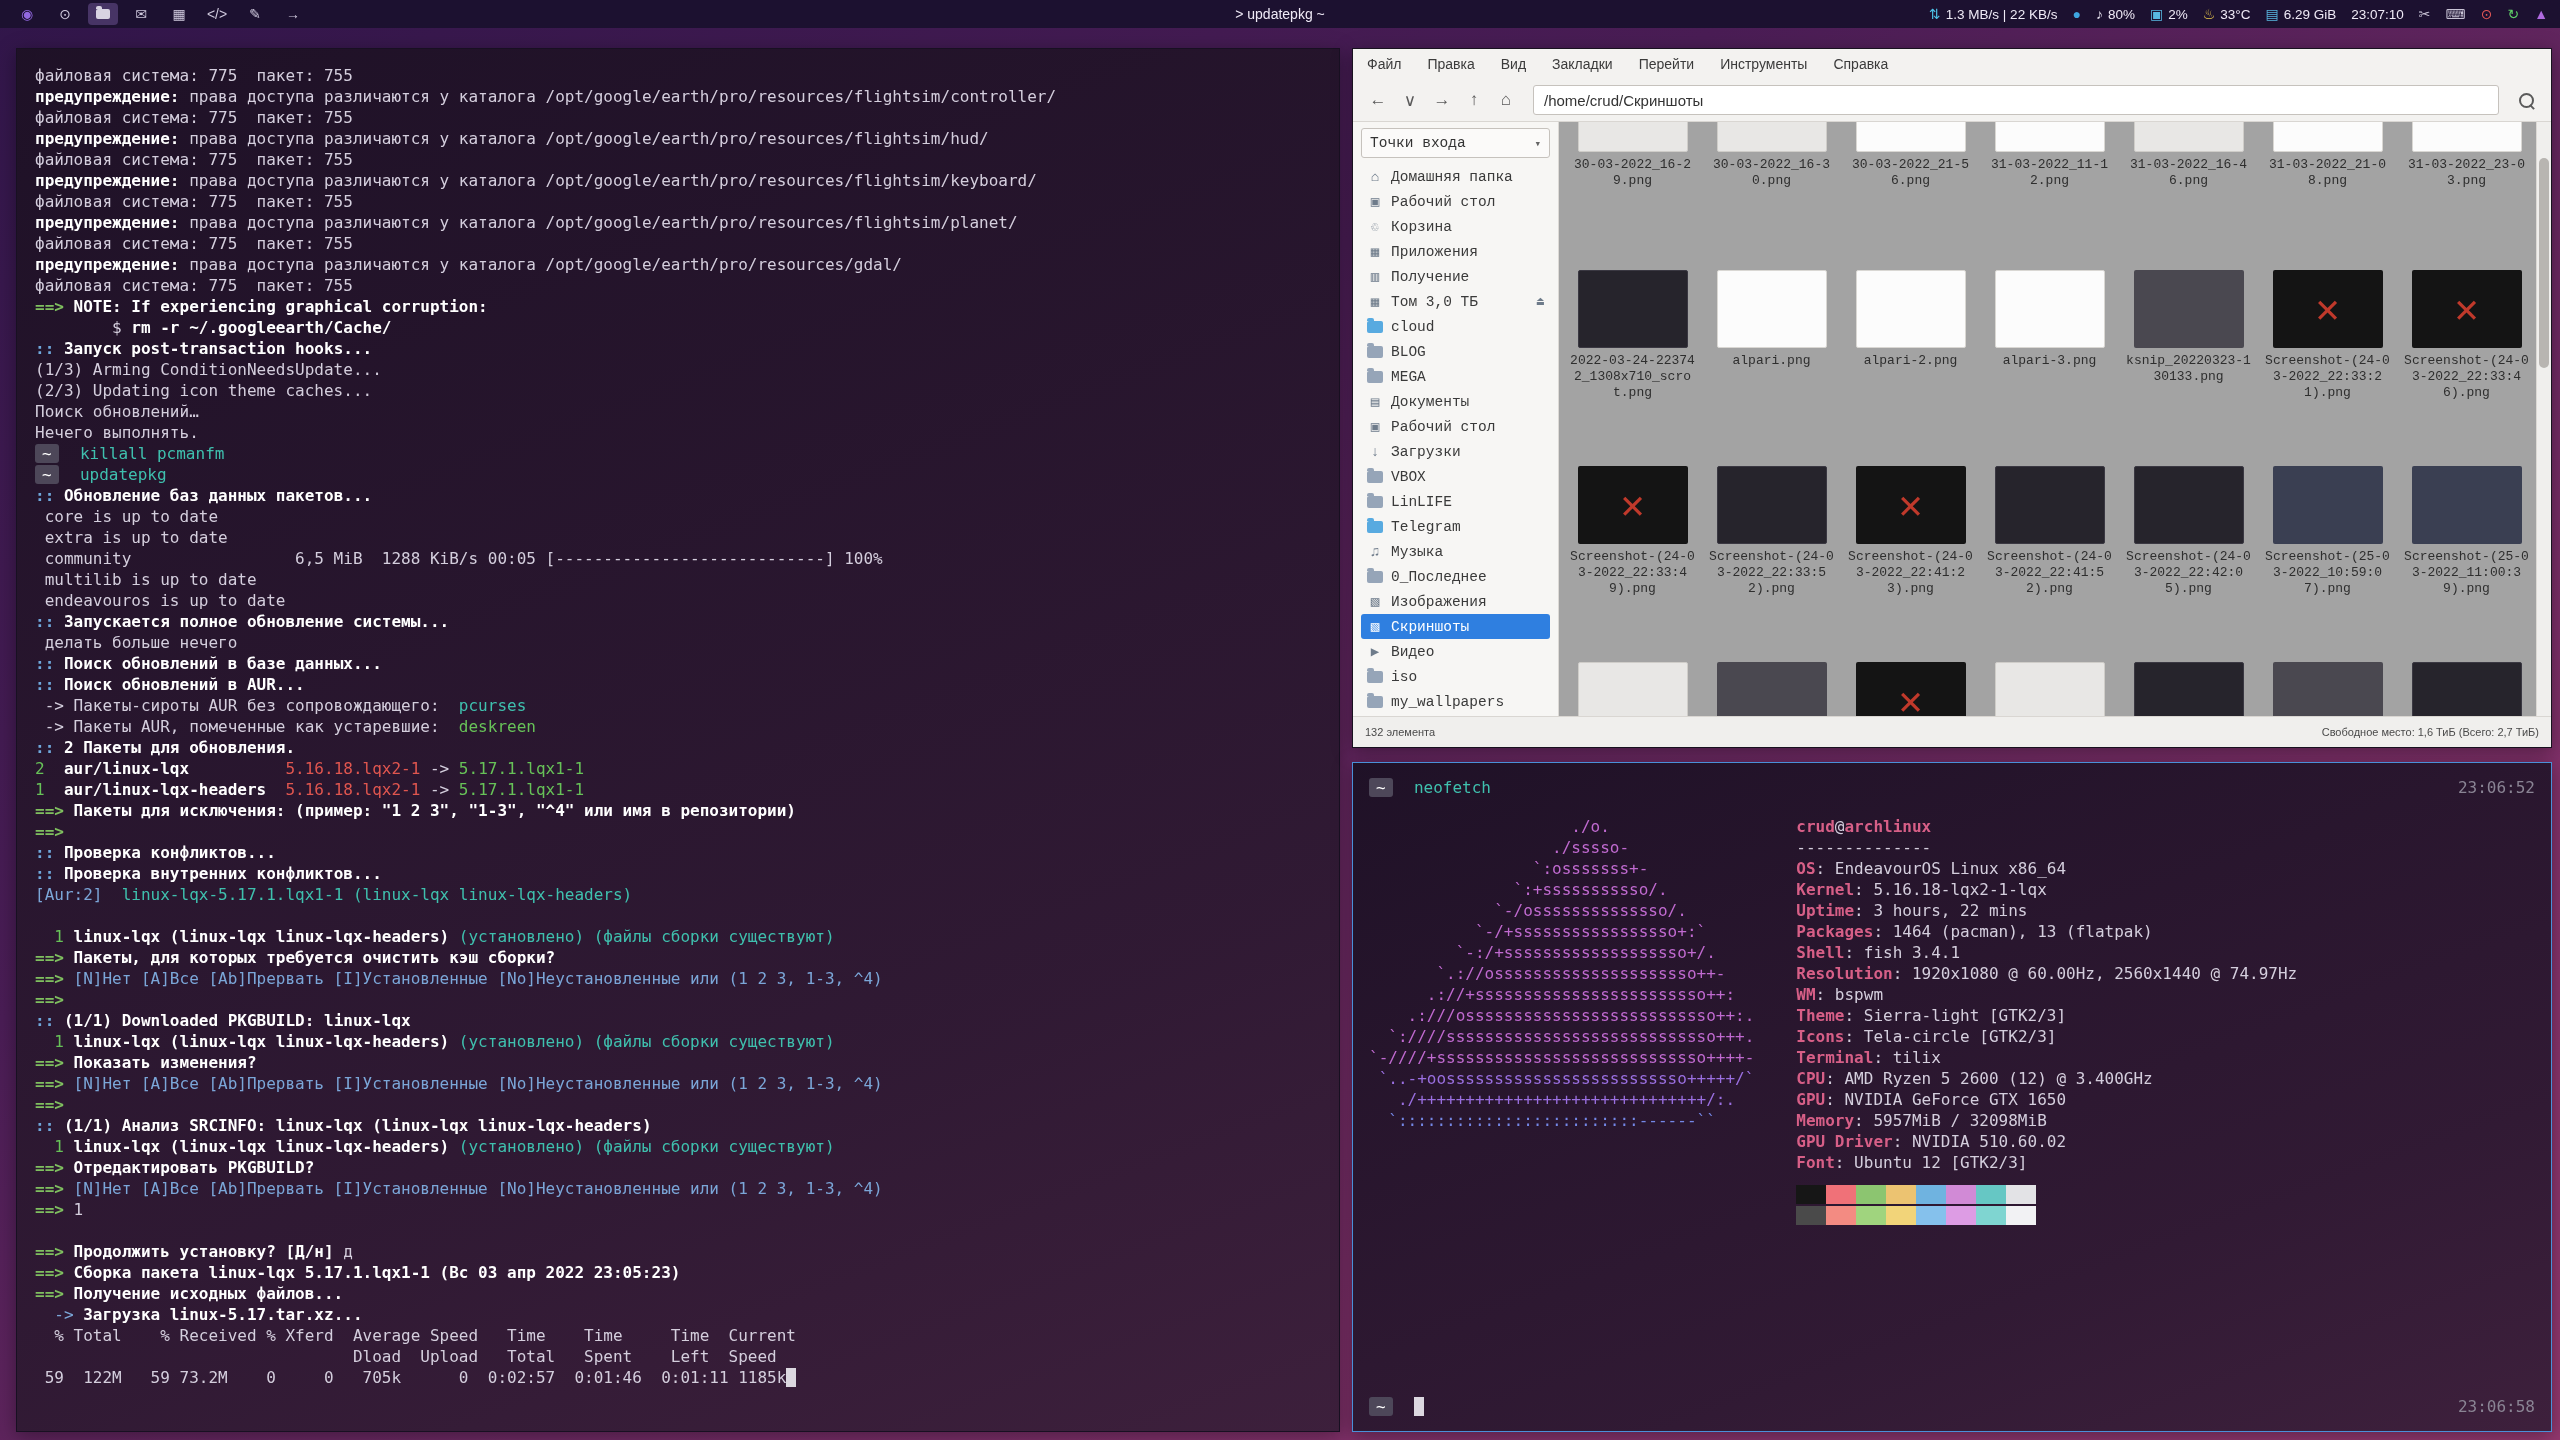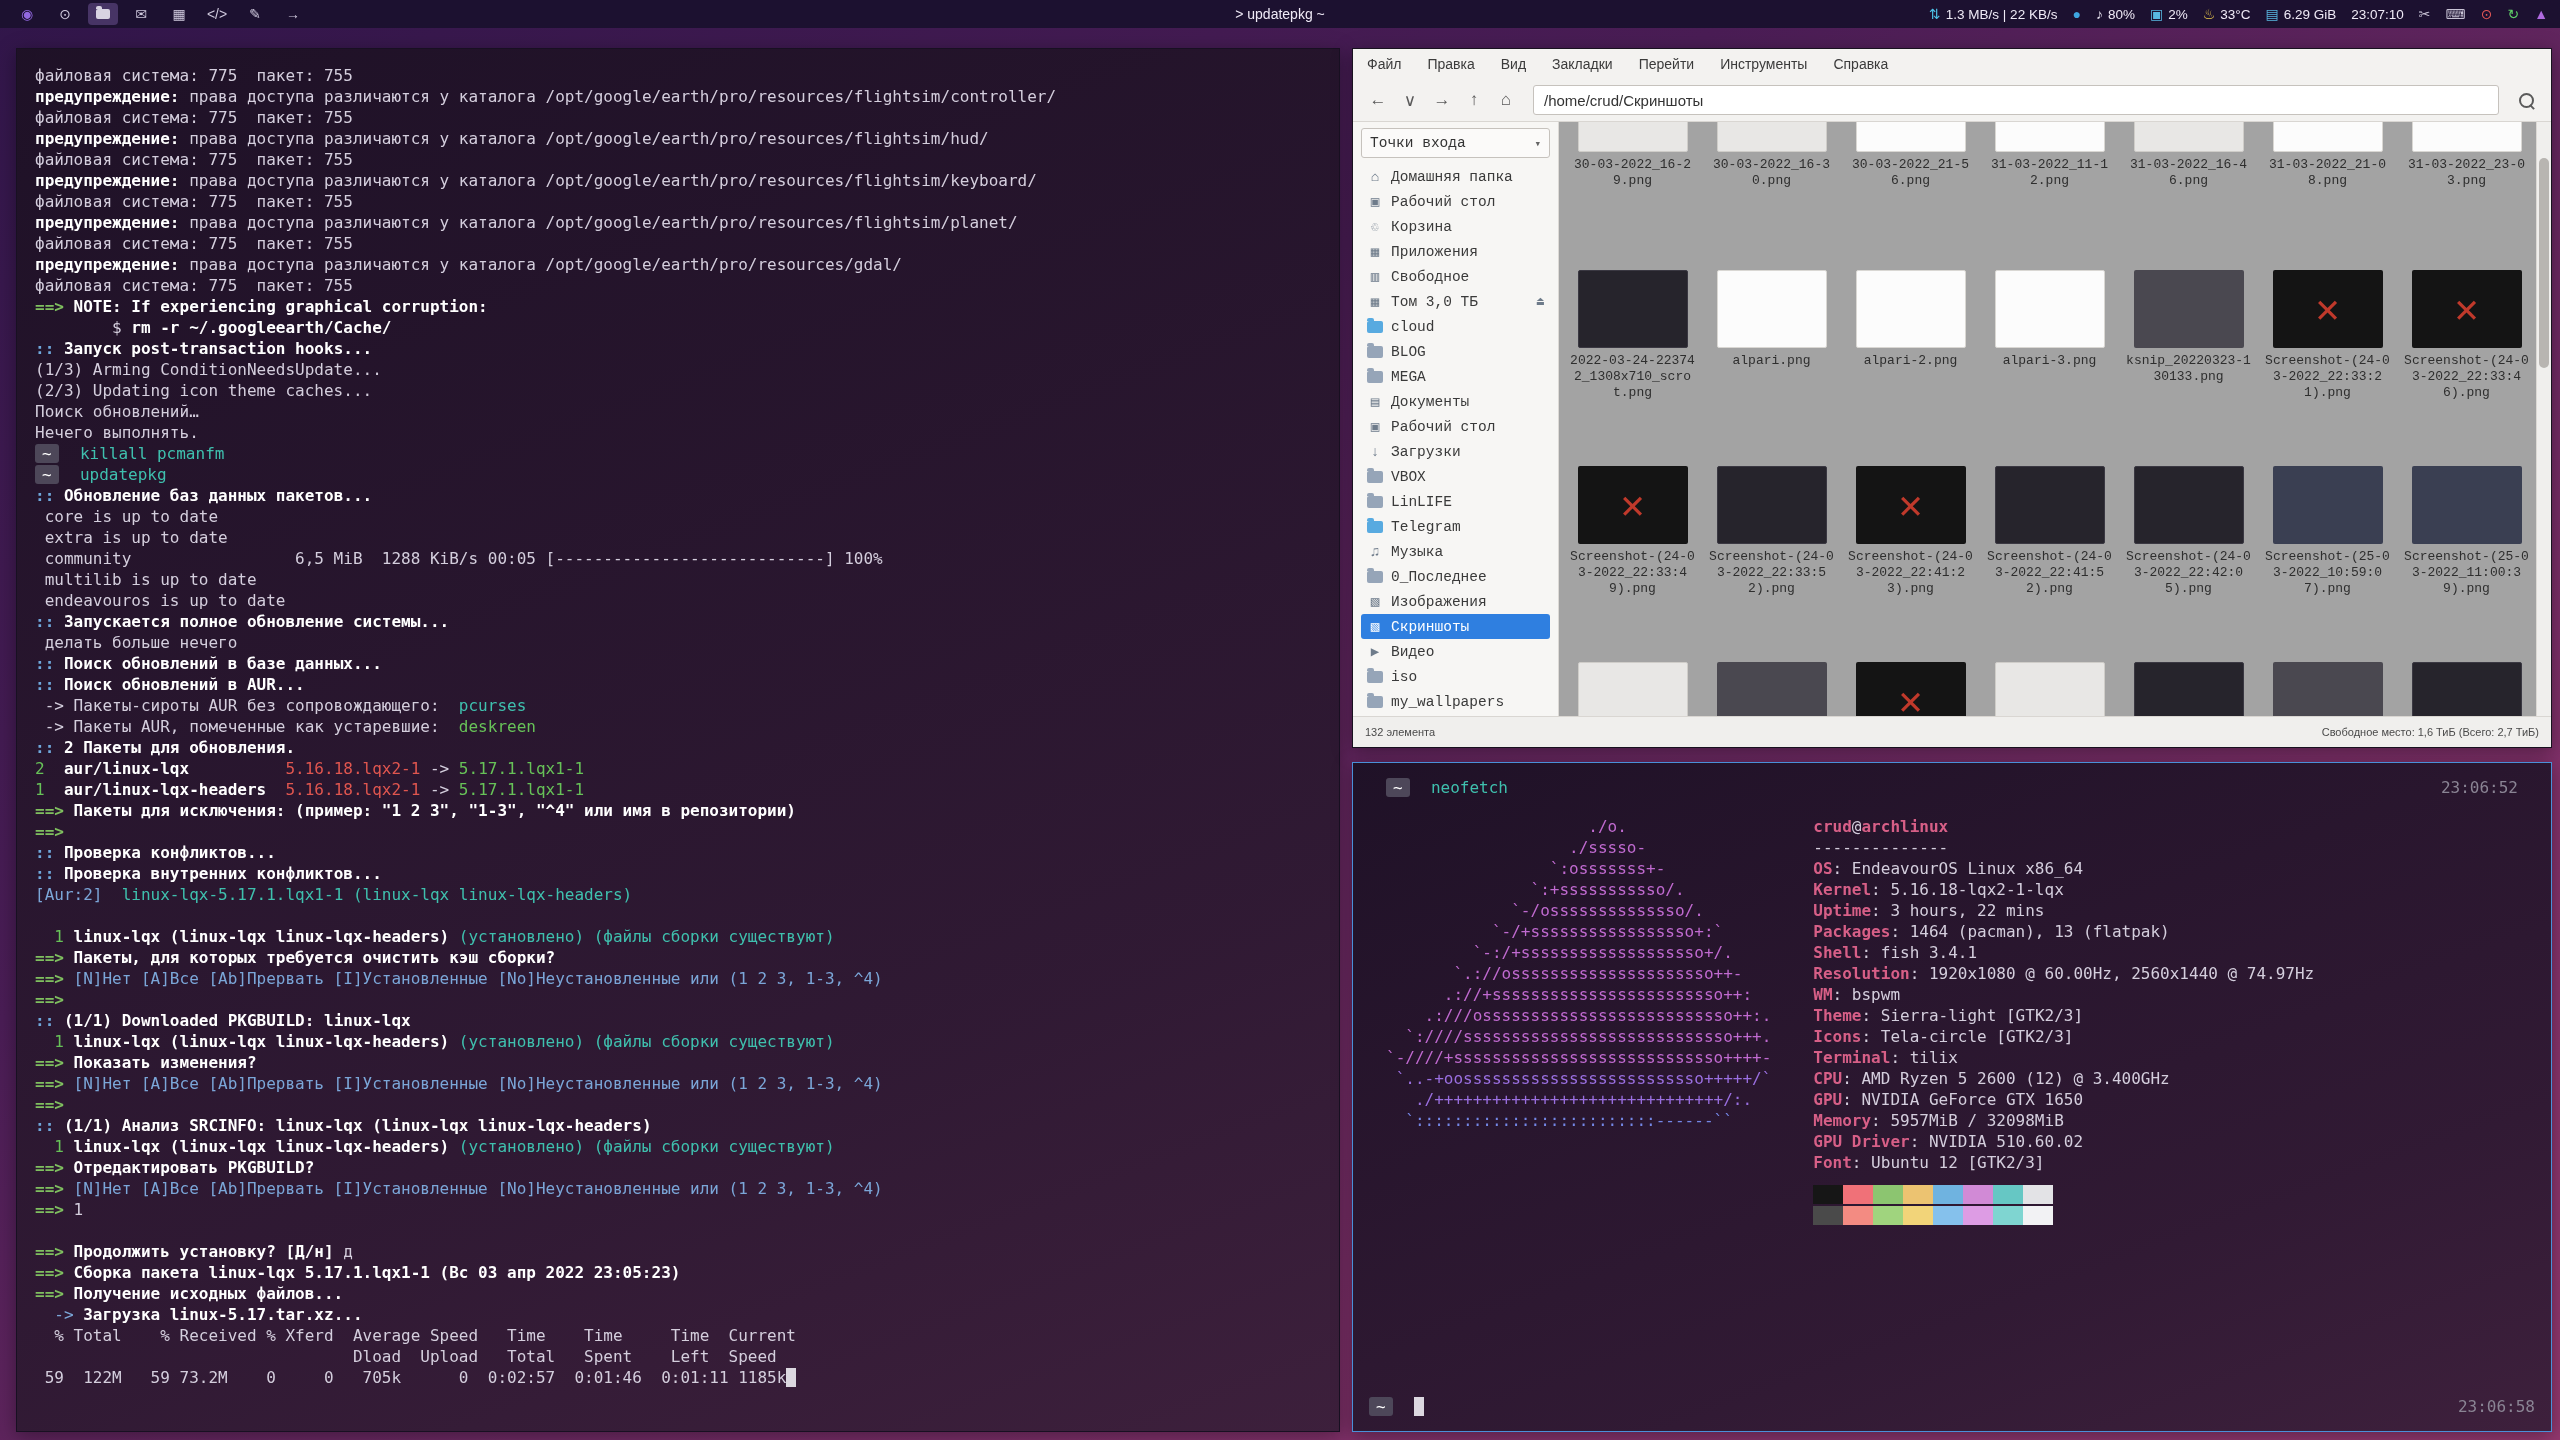--- a/index.html
+++ b/index.html
@@ -77,21 +77,21 @@
   .t-dark{background:#4a4850;}
   .t-term{background:#26242c;border:1px solid #3a3842;}
   .t-img{background:#3a3f52;}
   .t-redx{background:#141414;color:#c0392b;display:flex;align-items:center;justify-content:center;font-size:40px;font-weight:bold;}
   .fname{font-size:13px;line-height:16px;color:#2e2e2e;text-align:center;word-break:break-all;max-width:128px;max-height:48px;overflow:hidden;}
   .scroll{position:absolute;right:0;top:0;bottom:0;width:14px;background:#f0efed;border-left:1px solid #dcd9d5;}
   .scroll-thumb{position:absolute;left:2px;right:2px;top:36px;height:210px;background:#b8b5b1;border-radius:6px;}
   .statusbar{height:30px;display:flex;align-items:center;justify-content:space-between;padding:0 12px;
     font-size:11px;color:#4a4a4a;background:#f0efed;border-top:1px solid #d9d6d2;flex:none;}
   
-  .nf{left:1352px;top:762px;width:1200px;height:670px;padding:14px 33px;border:1px solid #4a90d9;}
+  .nf{left:1352px;top:762px;width:1200px;height:670px;padding:14px 16px;border:1px solid #4a90d9;}
   .nf-topline{position:relative;height:21px;}
   .nf-time{position:absolute;right:0;top:0;color:#8a8494;}
   .nf-main{display:flex;margin-top:18px;}
   .nf-art{white-space:pre;}
   .al{height:21px;}
   .m1{color:#c06ad0;}
   .m2{color:#9a6fe0;}
   .m3{color:#7487e6;}
   .nf-info{margin-left:42px;}
   .palette{margin-top:12px;}
@@ -271,21 +271,21 @@
           <div class="place">
             <span class="glyph">♲</span>
             <span class="place-lb">Корзина</span>
           </div>
           <div class="place">
             <span class="glyph">▦</span>
             <span class="place-lb">Приложения</span>
           </div>
           <div class="place">
             <span class="glyph">▥</span>
-            <span class="place-lb">Свободное</span>
+            <span class="place-lb">Получение</span>
           </div>
           <div class="place">
             <span class="glyph">▦</span>
             <span class="place-lb">Том 3,0 ТБ</span>
             <span class="eject">⏏</span>
           </div>
           <div class="place">
             <span class="fold blue"></span>
             <span class="place-lb">cloud</span>
           </div>

